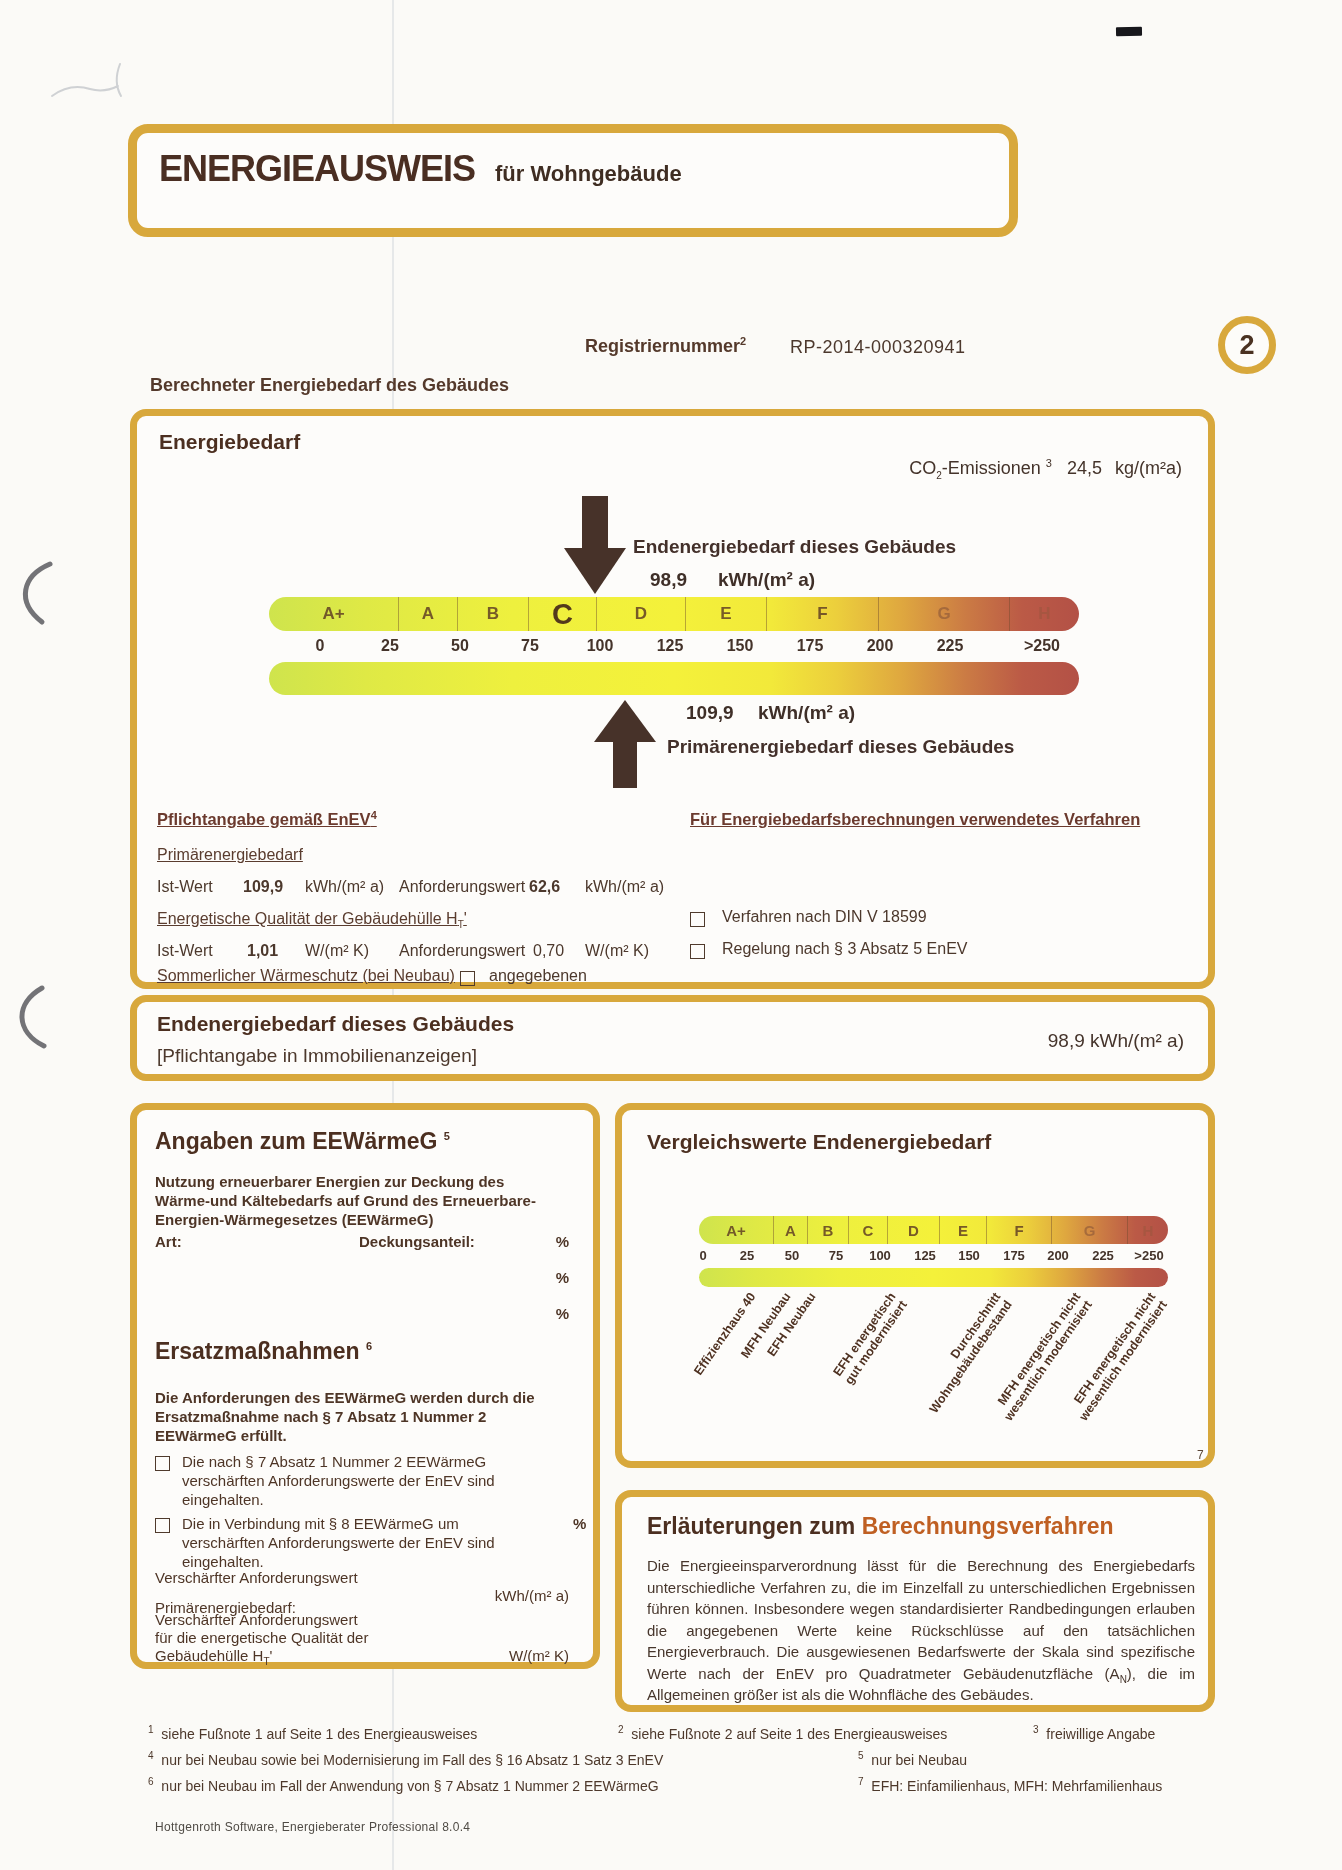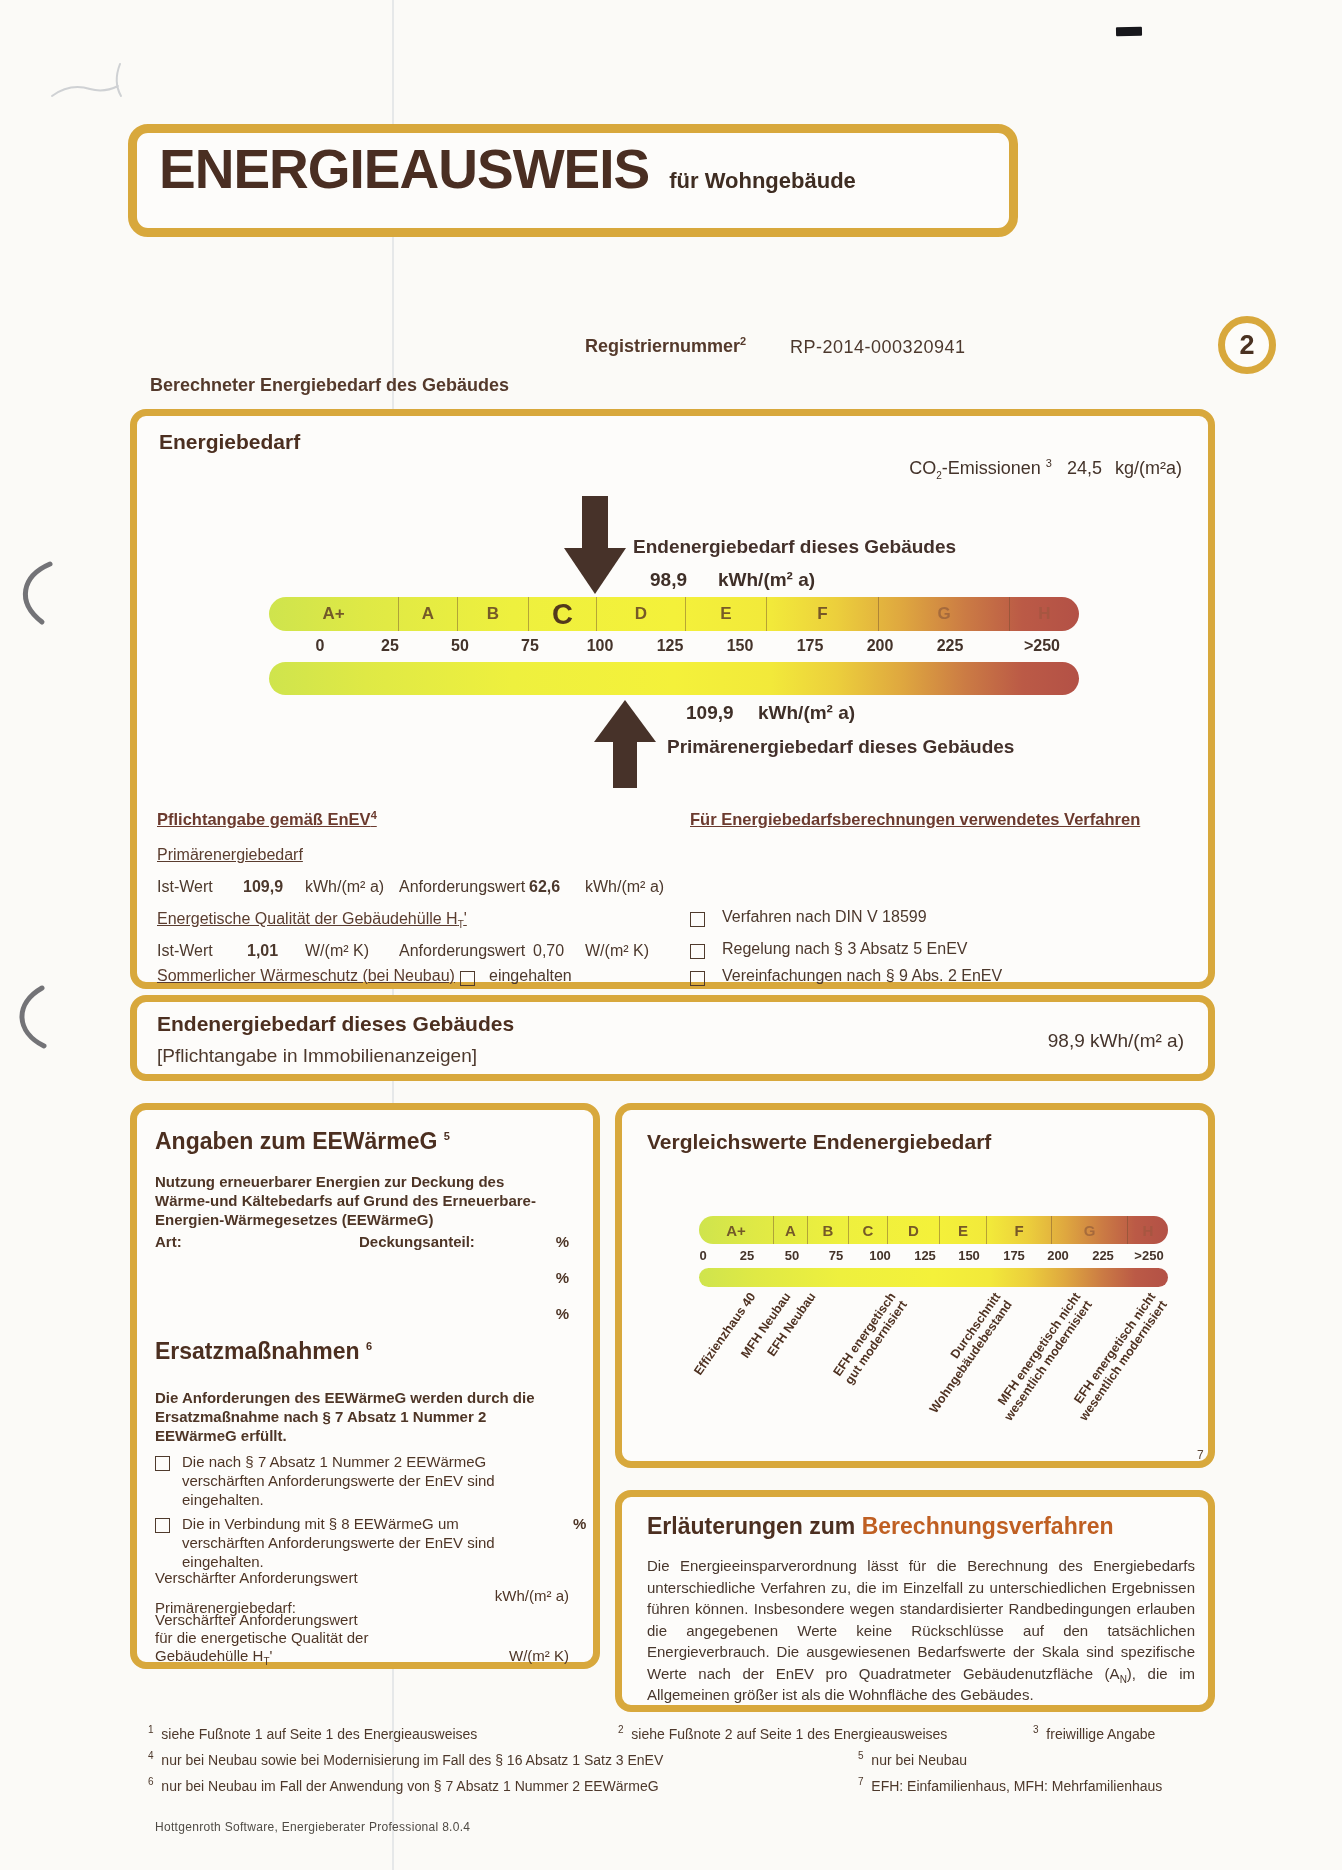--- a/index.html
+++ b/index.html
@@ -8,21 +8,21 @@
   .abs{position:absolute;}
   .b{font-weight:bold;}
   .pre{white-space:pre-line;}
   sup{font-size:11px;vertical-align:super;line-height:0;}
   sub{font-size:10px;vertical-align:sub;line-height:0;}
 
   
   .box{position:absolute;box-sizing:border-box;background:#fdfcfa;border:7px solid #d8a83c;border-radius:16px;}
   .title-box{left:128px;top:124px;width:890px;height:113px;border-width:9px;border-radius:20px;padding:8px 22px 0 22px;}
   .title-row{display:flex;align-items:baseline;}
-  .h-title{font-size:55px;font-weight:bold;color:#4a2e22;letter-spacing:-1px;line-height:56px;}
+  .h-title{font-size:36px;font-weight:bold;color:#4a2e22;letter-spacing:-1px;line-height:56px;}
   .h-title-suffix{font-size:22px;font-weight:bold;color:#3f2d22;margin-left:20px;}
   .subtitle{font-size:19px;color:#44302a;margin-top:2px;}
   .subtitle .date{margin-left:16px;}
 
   .meta-left{left:150px;top:336px;font-size:18px;font-weight:bold;color:#54392b;margin-top:39px;}
   .meta-reg{left:585px;top:336px;font-size:18px;font-weight:bold;color:#54392b;}
   .meta-val{left:790px;top:337px;font-size:18px;color:#4c382d;letter-spacing:.5px;}
   .page-circle{left:1218px;top:316px;width:58px;height:58px;box-sizing:border-box;border:7px solid #d8a83c;
                border-radius:50%;background:#fdfcf9;display:flex;align-items:center;justify-content:center;
                font-size:27px;font-weight:bold;color:#4a3222;}
@@ -180,36 +180,32 @@
       <span class="abs det-t b" style="left:90px">1,01</span>
       <span class="abs det-t" style="left:148px">W/(m² K)</span>
       <span class="abs det-t" style="left:242px">Anforderungswert</span>
       <span class="abs det-t" style="left:376px">0,70</span>
       <span class="abs det-t" style="left:428px">W/(m² K)</span>
     </div>
 
     <div class="abs" style="left:20px;top:551px;width:520px;height:20px">
       <span class="abs det-u" style="left:0">Sommerlicher Wärmeschutz (bei Neubau)</span>
       <span class="checkbox abs" style="left:303px;top:2px"></span>
-      <span class="abs det-t" style="left:332px">eingehalten</span>
+      <span class="abs det-t" style="left:332px">angegebenen</span>
     </div>
 
     <span class="abs det-h" style="left:553px;top:394px">Für Energiebedarfsberechnungen verwendetes Verfahren</span>
 
     <div class="abs" style="left:553px;top:492px;width:510px;height:20px">
       <span class="checkbox abs" style="left:0;top:2px"></span>
       <span class="abs det-t" style="left:32px">Verfahren nach DIN V 18599</span>
     </div>
     <div class="abs" style="left:553px;top:524px;width:510px;height:20px">
       <span class="checkbox abs" style="left:0;top:2px"></span>
       <span class="abs det-t" style="left:32px">Regelung nach § 3 Absatz 5 EnEV</span>
-    </div>
-    <div class="abs" style="left:553px;top:551px;width:510px;height:20px">
-      <span class="checkbox abs" style="left:0;top:2px"></span>
-      <span class="abs det-t" style="left:32px">Vereinfachungen nach § 9 Abs. 2 EnEV</span>
     </div>
   </div>
 
   <div class="box end-box">
     <span class="abs sec-h" style="left:20px;top:10px">Endenergiebedarf dieses Gebäudes</span>
     <span class="abs" style="left:20px;top:43px;font-size:19px;color:#4c382c">[Pflichtangabe in Immobilienanzeigen]</span>
     <span class="abs" style="right:24px;top:28px;font-size:19px;color:#45342b">98,9 kWh/(m² a)</span>
   </div>
 
   <div class="box eew-box">

